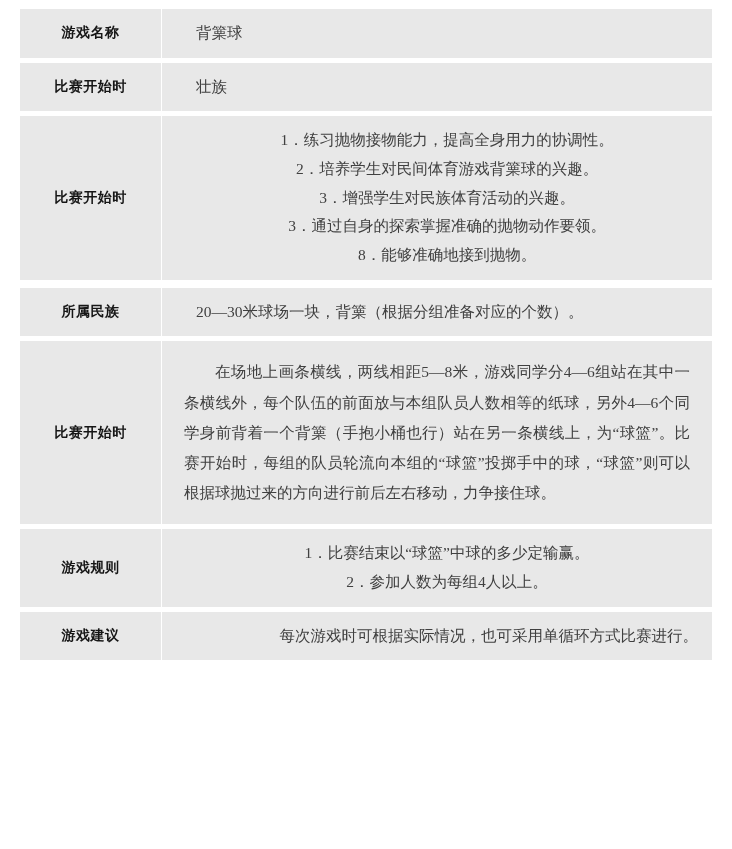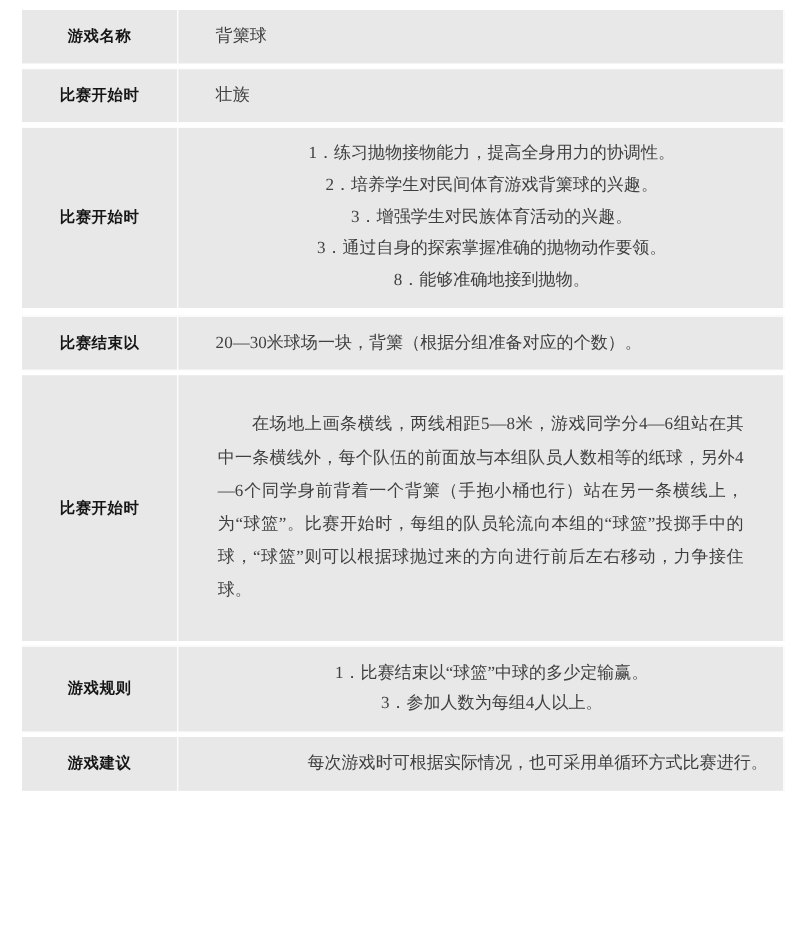--- a/index.html
+++ b/index.html
@@ -56,21 +56,21 @@
     padding: 0;
     list-style: none;
   }
   ol.num-list li {
     font-size: 15.5px;
     line-height: 1.85;
     white-space: nowrap;
     text-align: center;
   }
   p.para {
-    margin: 16px;
+    margin: 2px;
     text-align: justify;
     text-justify: inter-ideograph;
     line-height: 1.95;
   }
   p.para.indent {
     text-indent: 2em;
   }
   .single-line {
     line-height: 1.85;
   }
@@ -119,21 +119,21 @@
       </tr>
       <tr class="row-gap">
           <td colspan="2" style="border:none;background:#fff;height:3px;padding:0;"></td>
         </tr>
 
       <tr class="row-gap">
           <td colspan="2" style="border:none;background:#fff;height:3px;padding:0;"></td>
         </tr>
 
       <tr>
-        <td class="label-cell">比赛结束以</td>
+        <td class="label-cell">所属民族</td>
         <td class="content-cell">
           <div class="single-line">20—30米球场一块，背篥（根据分组准备对应的个数）。</div>
         </td>
       </tr>
       <tr class="row-gap">
           <td colspan="2" style="border:none;background:#fff;height:3px;padding:0;"></td>
         </tr>
 
       <tr>
         <td class="label-cell">比赛开始时</td>
@@ -143,21 +143,21 @@
       </tr>
       <tr class="row-gap">
           <td colspan="2" style="border:none;background:#fff;height:3px;padding:0;"></td>
         </tr>
 
       <tr>
         <td class="label-cell">游戏规则</td>
         <td class="content-cell">
           <ol class="num-list">
             <li>1．比赛结束以“球篮”中球的多少定输赢。</li>
-            <li>3．参加人数为每组4人以上。</li>
+            <li>2．参加人数为每组4人以上。</li>
           </ol>
         </td>
       </tr>
       <tr class="row-gap">
           <td colspan="2" style="border:none;background:#fff;height:3px;padding:0;"></td>
         </tr>
 
       <tr>
         <td class="label-cell">游戏建议</td>
         <td class="content-cell center-text" style="padding-left:14px;">

